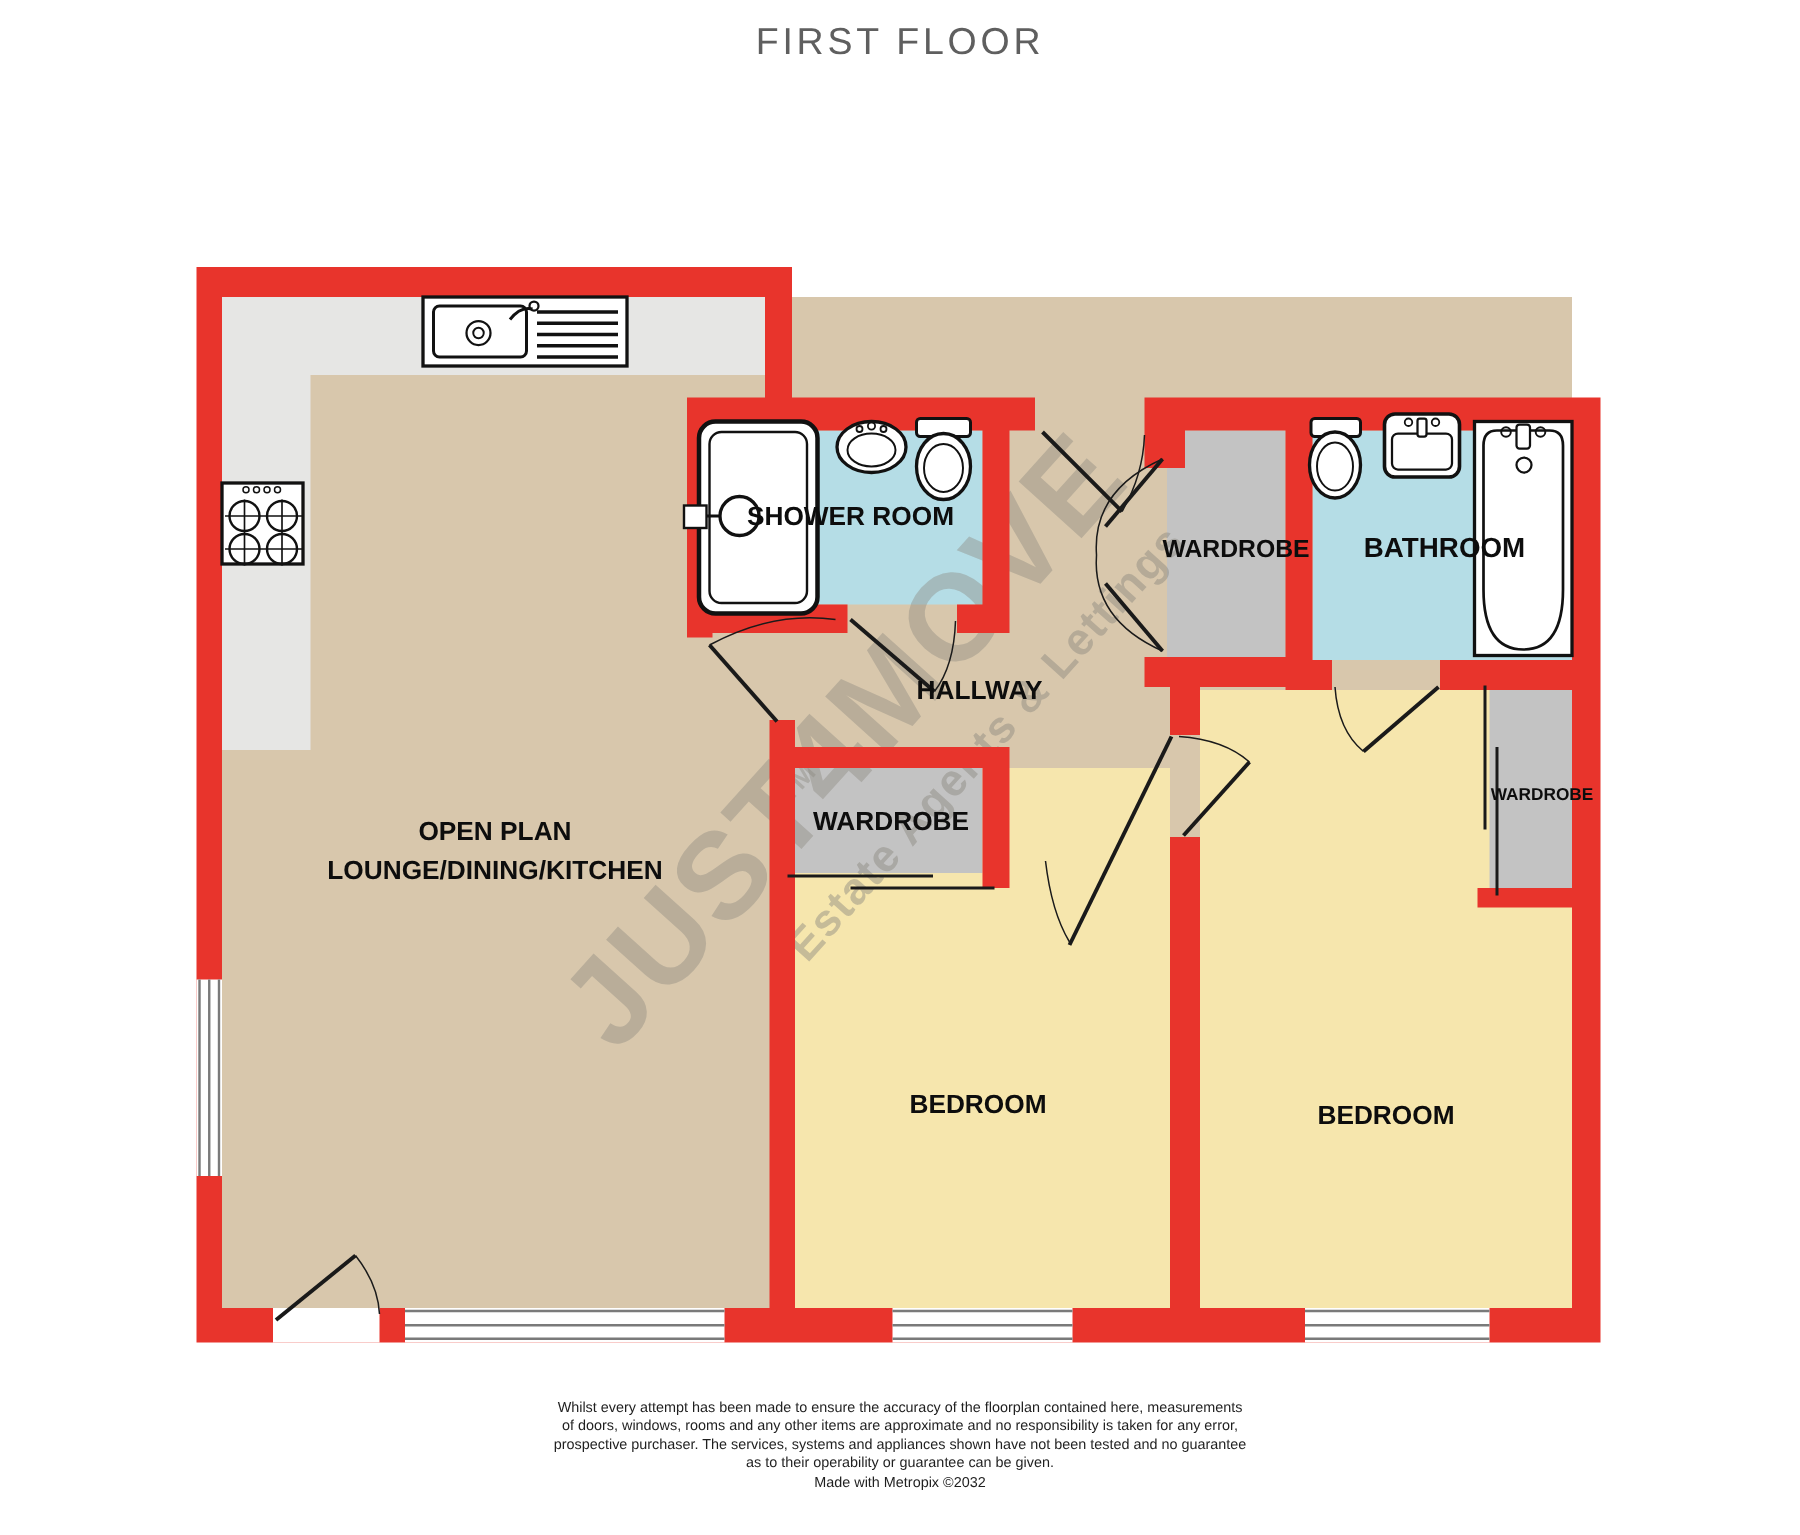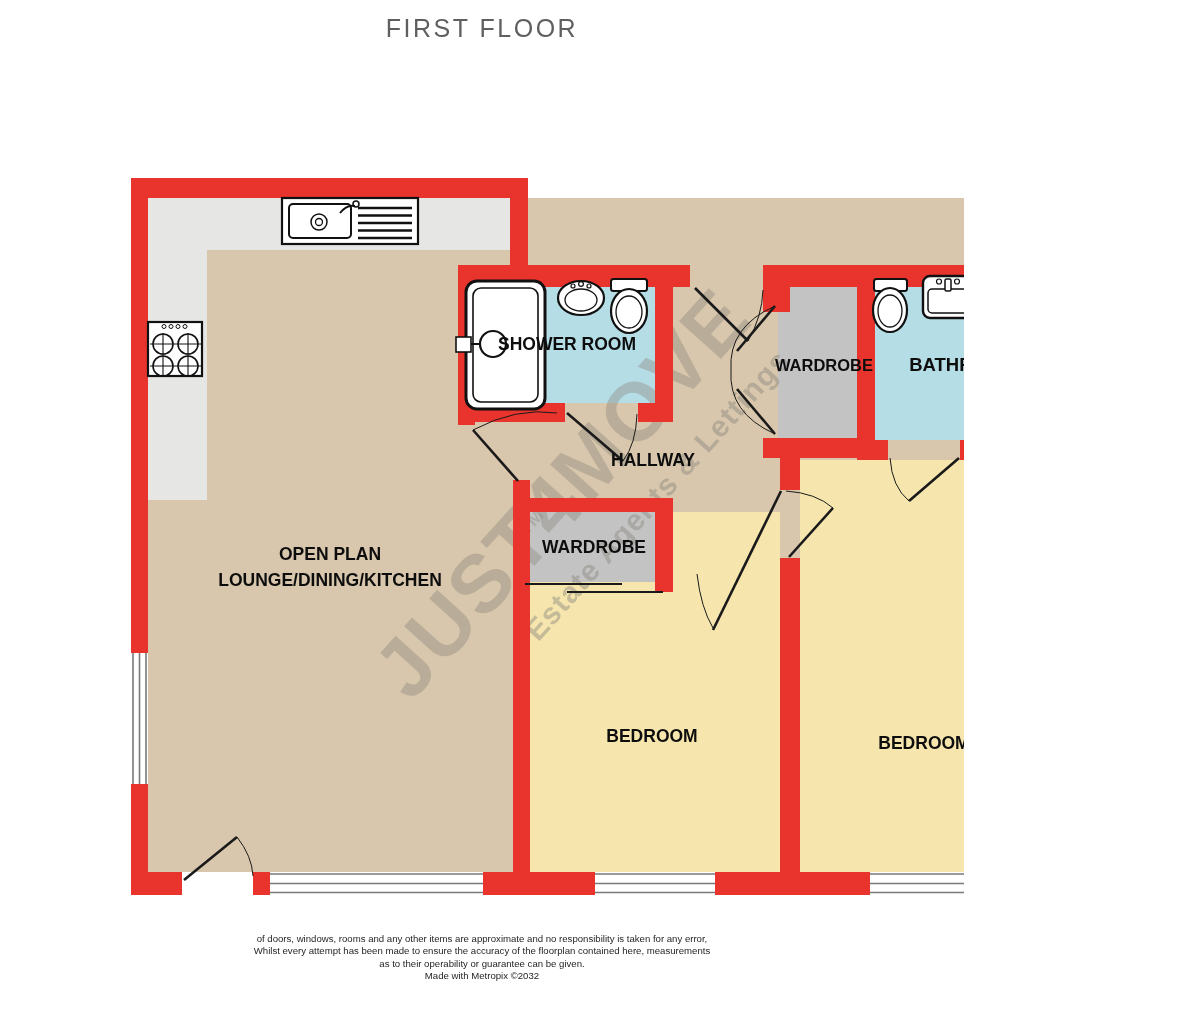--- a/index.html
+++ b/index.html
@@ -1,16 +1,16 @@
 <!DOCTYPE html>
 <html><head>
 <meta charset="utf-8">
 <style>
   html,body{margin:0;padding:0;background:#fff;}
-  #page{position:relative;width:964px;height:1023px;background:#fff;overflow:hidden;
+  #page{position:relative;width:1200px;height:1023px;background:#fff;overflow:hidden;
         font-family:"Liberation Sans",sans-serif;}
   #plan-title{position:absolute;top:14px;left:0;width:100%;text-align:center;
         font-size:25px;letter-spacing:2.5px;color:#5f5f5f;font-weight:400;}
   #plan-svg{position:absolute;left:0;top:0;}
   #footer{position:absolute;left:0;top:933px;width:100%;text-align:center;
         font-size:9.6px;line-height:12.4px;color:#1f1f1f;}
   .room-label{font-weight:bold;fill:#0d0d0d;font-family:"Liberation Sans",sans-serif;}
   .wm{fill:#8b887f;font-family:"Liberation Sans",sans-serif;font-weight:bold;}
 </style>
 </head>
@@ -209,19 +209,20 @@
       <text class="room-label" x="824" y="371" font-size="16.5">WARDROBE</text>
       <text class="room-label" x="963" y="371" font-size="18.5">BATHROOM</text>
       <text class="room-label" x="594" y="553" font-size="17.5">WARDROBE</text>
       <text class="room-label" x="1028" y="533" font-size="11.5">WARDROBE</text>
       <text class="room-label" x="652" y="742" font-size="17.5">BEDROOM</text>
       <text class="room-label" x="924" y="749" font-size="17.5">BEDROOM</text>
     </g>
   </svg>
 
   <div id="footer">
+    <div>Whilst every attempt has been made to ensure the accuracy of the floorplan contained here, measurements</div>
     <div>of doors, windows, rooms and any other items are approximate and no responsibility is taken for any error,</div>
-    <div>Whilst every attempt has been made to ensure the accuracy of the floorplan contained here, measurements</div>
+    <div>prospective purchaser. The services, systems and appliances shown have not been tested and no guarantee</div>
     <div>as to their operability or guarantee can be given.</div>
     <div>Made with Metropix ©2032</div>
   </div>
 
 </div>
 
 </body></html>

